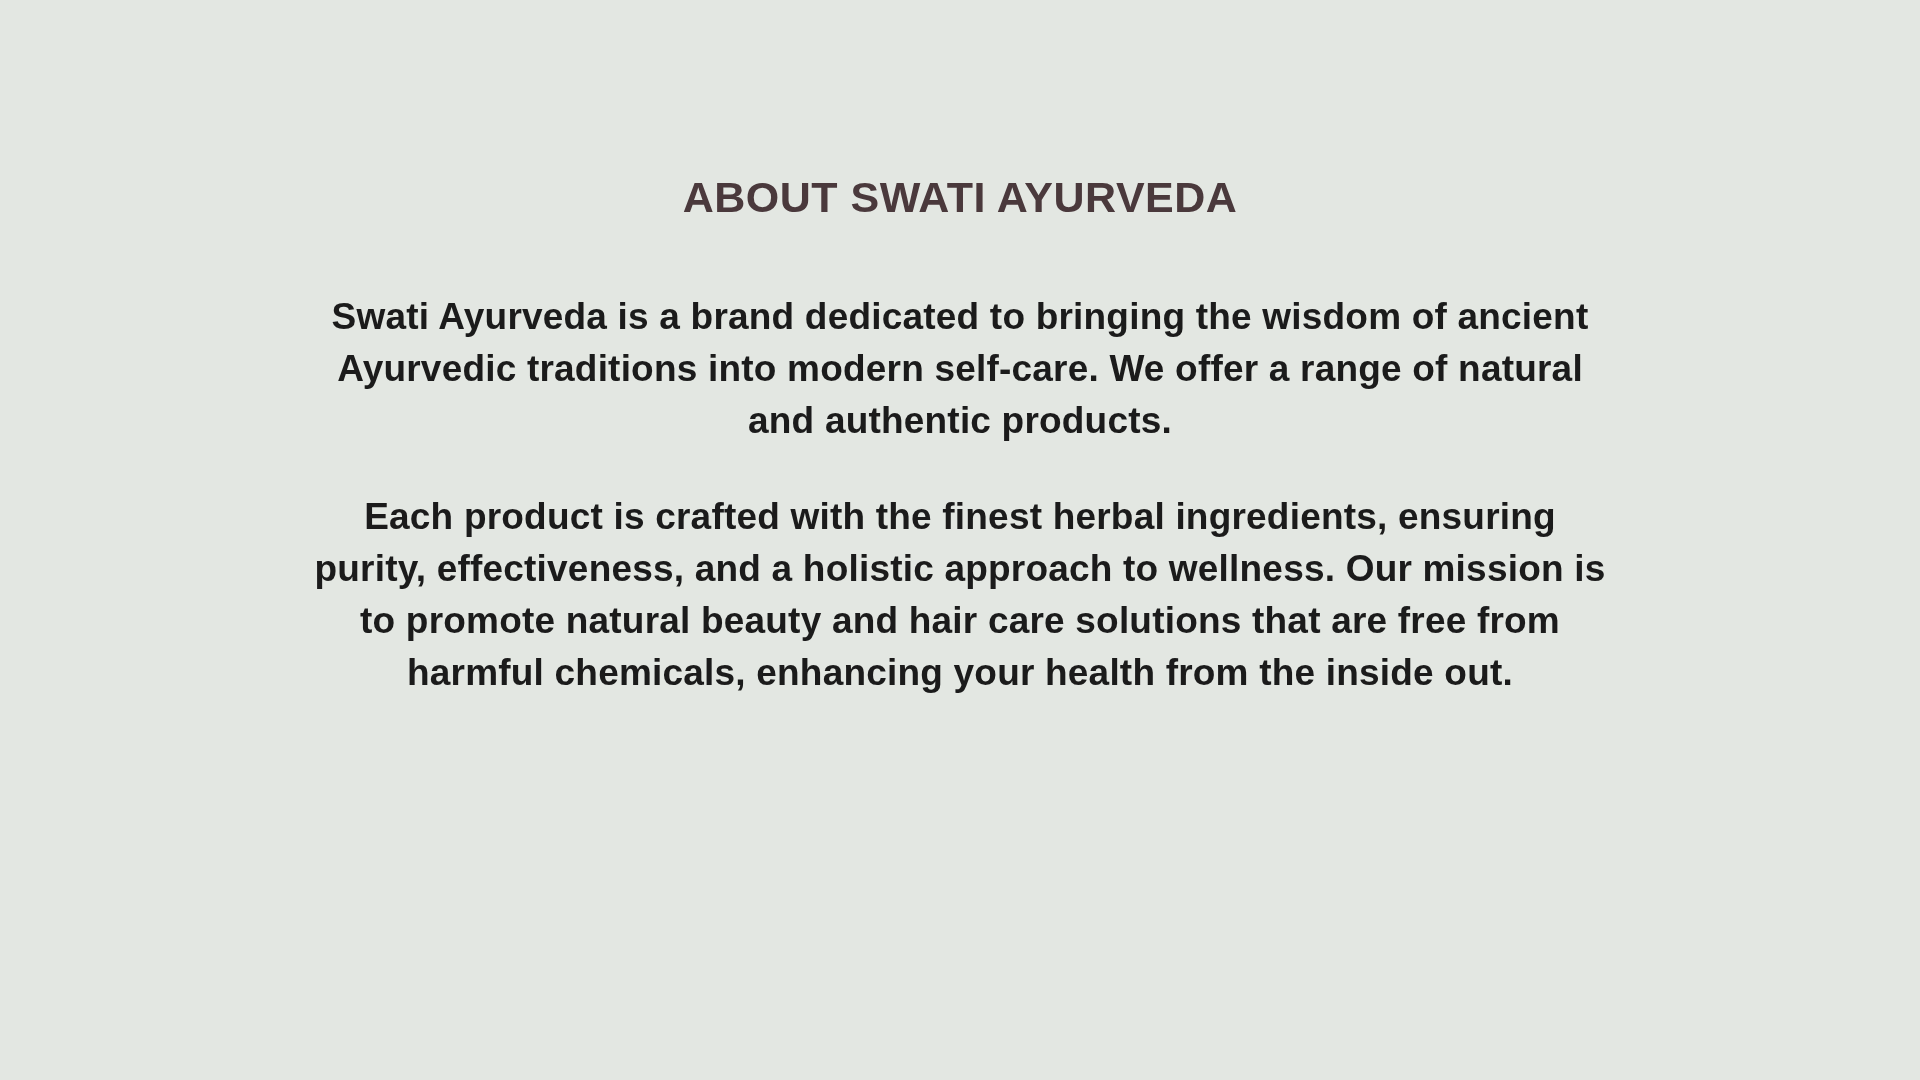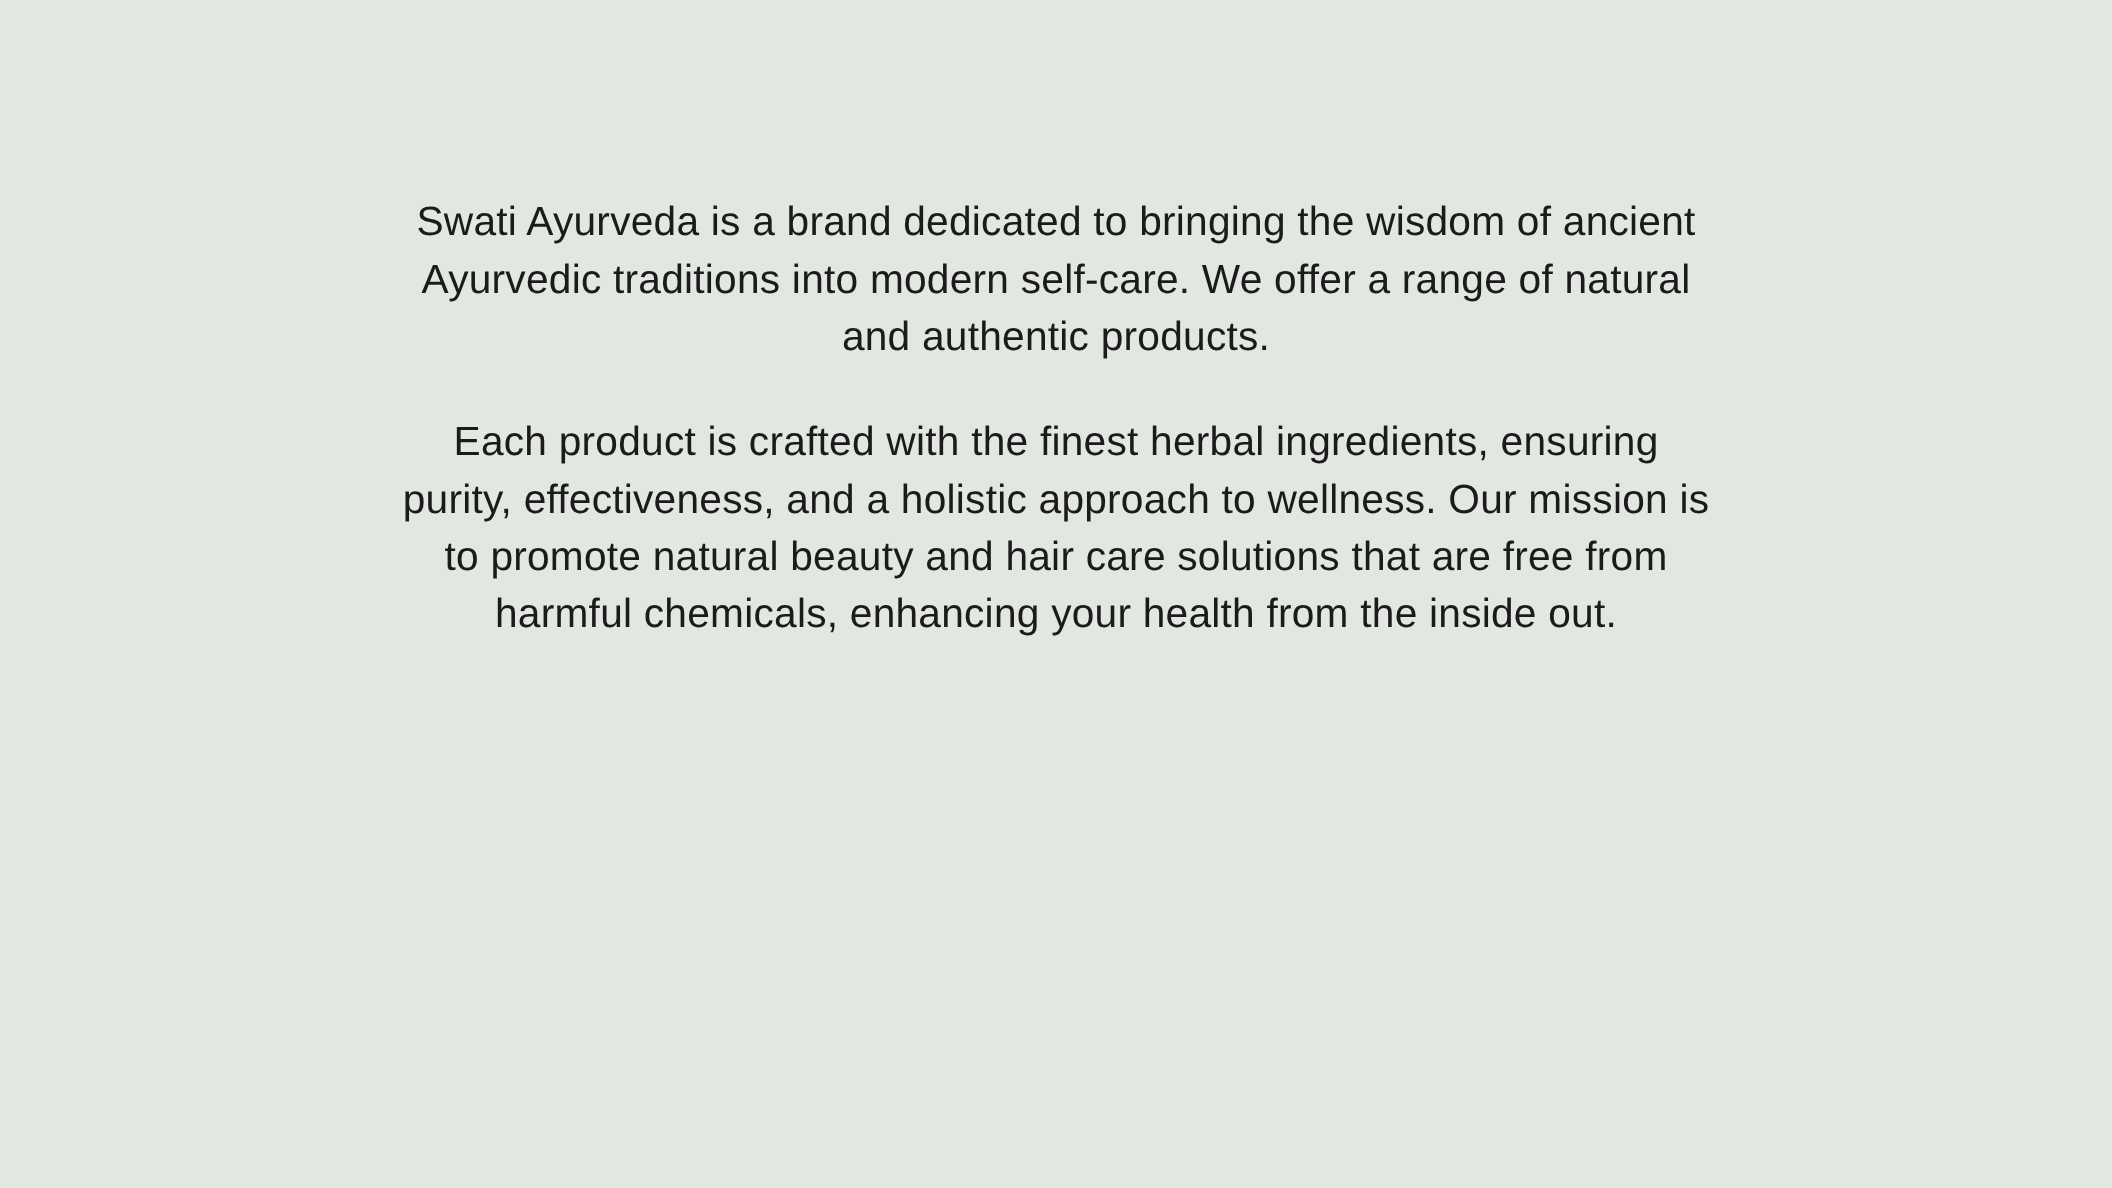--- a/index.html
+++ b/index.html
@@ -33,33 +33,34 @@
     font-size: 43px;
     line-height: 1;
     font-weight: bold;
     letter-spacing: 0.5px;
     color: var(--title-color);
     margin-bottom: 72px;
   }
   .about-paragraph {
     font-size: 37px;
     line-height: 52px;
-    font-weight: 400;
+    font-weight: 700;
     color: var(--body-color);
     white-space: pre-line;      
     margin-bottom: 44px;
     letter-spacing: 0.2px;
   }
   .about-paragraph:last-child { margin-bottom: 0; }
 </style>
 </head>
 <body>
 
 <div class="about-section">
   <div class="about-inner">
+    <h2 class="section-title">ABOUT SWATI AYURVEDA</h2>
 
     <p class="about-paragraph">Swati Ayurveda is a brand dedicated to bringing the wisdom of ancient
 Ayurvedic traditions into modern self-care. We offer a range of natural
 and authentic products.</p>
 
     <p class="about-paragraph">Each product is crafted with the finest herbal ingredients, ensuring
 purity, effectiveness, and a holistic approach to wellness. Our mission is
 to promote natural beauty and hair care solutions that are free from
 harmful chemicals, enhancing your health from the inside out.</p>
 

